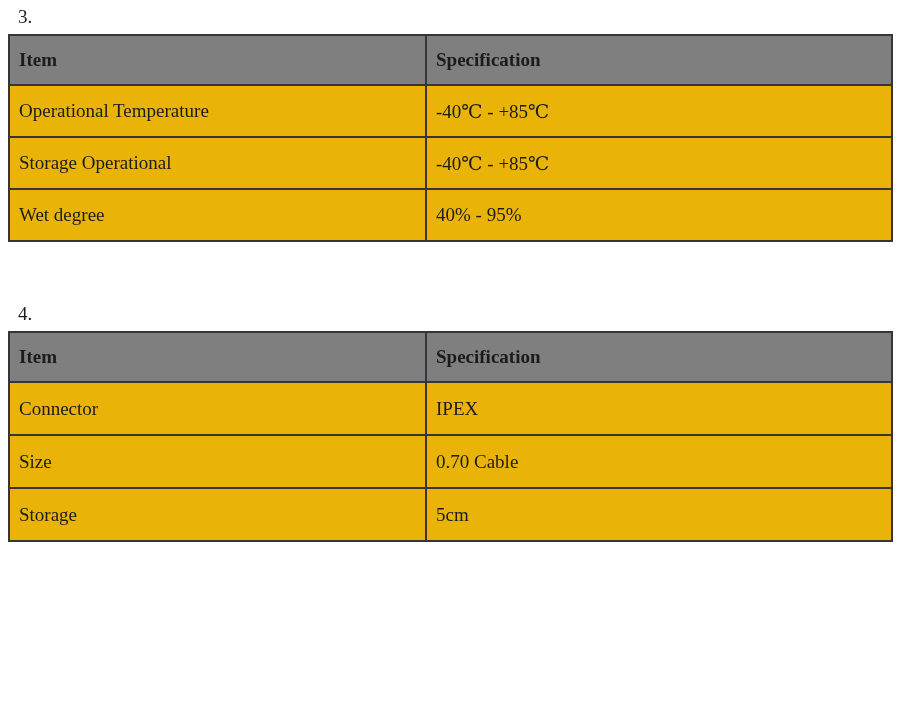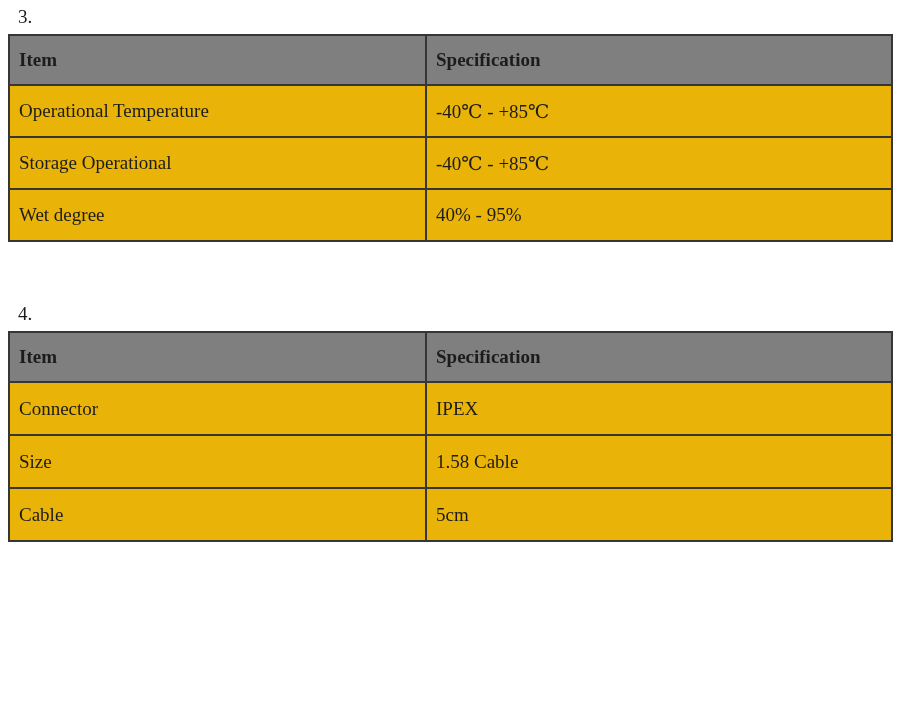--- a/index.html
+++ b/index.html
@@ -105,23 +105,23 @@
           <th>Specification</th>
         </tr>
       </thead>
       <tbody>
         <tr>
           <td>Connector</td>
           <td>IPEX</td>
         </tr>
         <tr>
           <td>Size</td>
-          <td>1.58 Cable</td>
+          <td>0.70 Cable</td>
         </tr>
         <tr>
-          <td>Cable</td>
+          <td>Storage</td>
           <td>5cm</td>
         </tr>
       </tbody>
     </table>
   </section>
 
 </div>
 
 </body></html>

